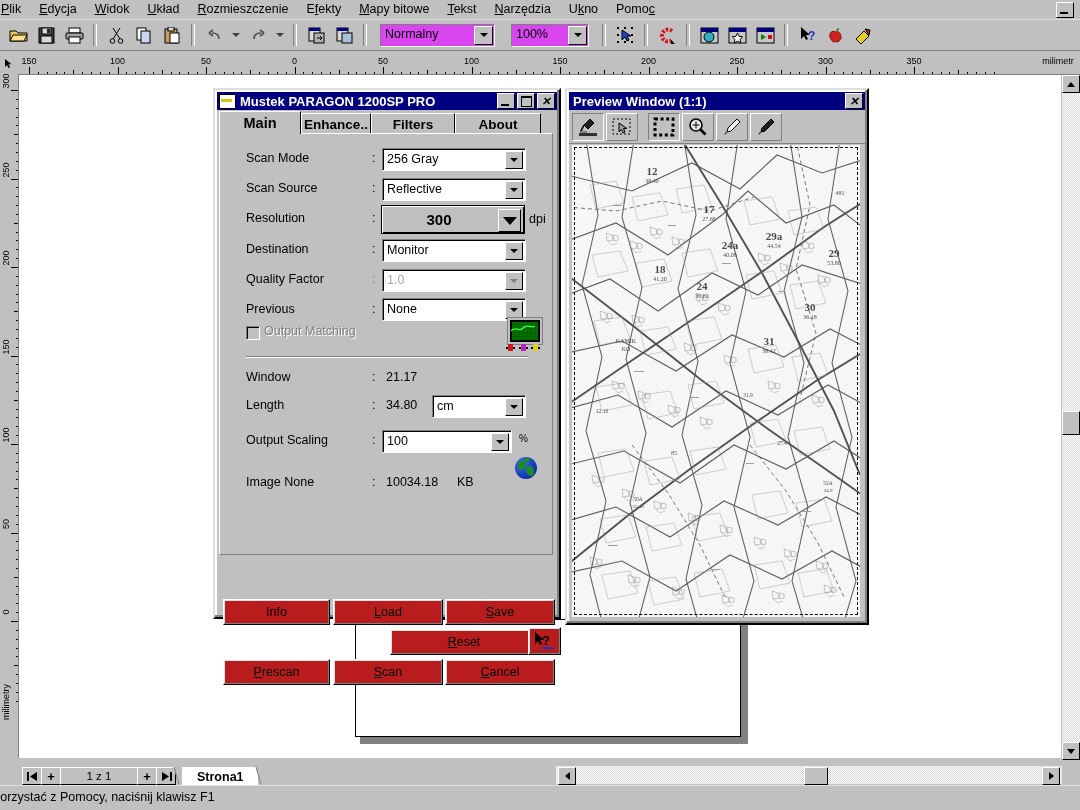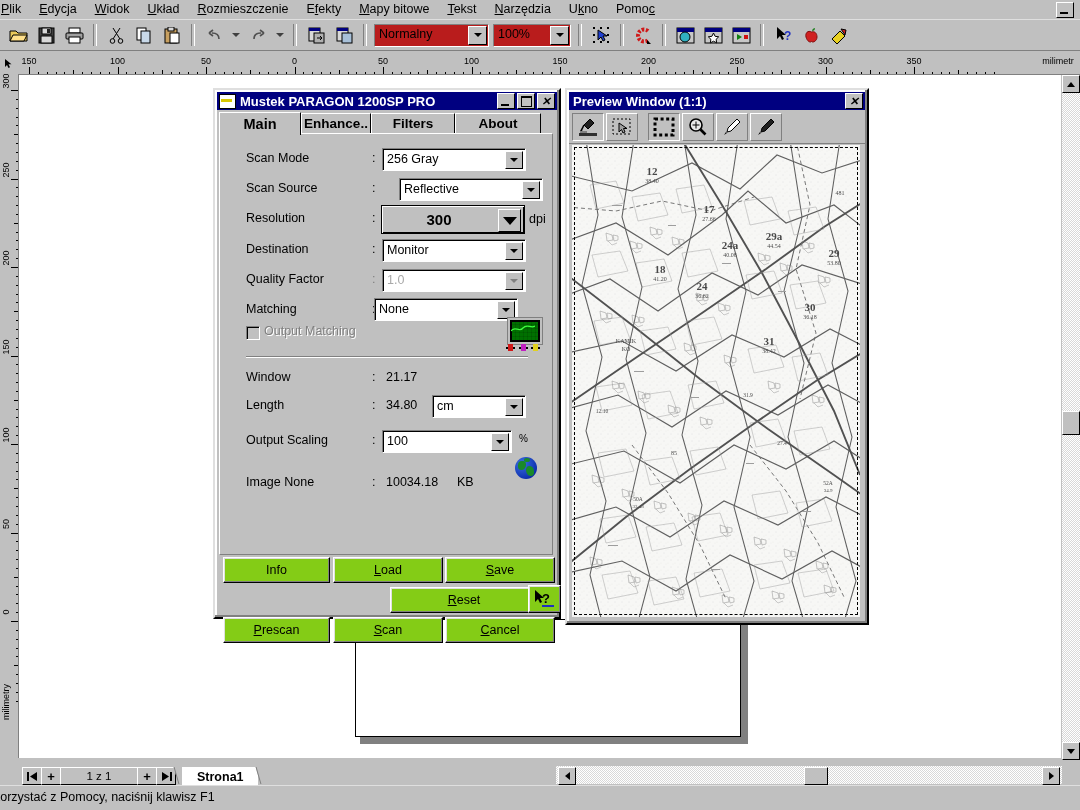--- a/index.html
+++ b/index.html
@@ -24,21 +24,21 @@
   .mdi-min .bar{position:absolute;left:3px;bottom:3px;width:8px;height:2px;background:#000;}
 
   
   .toolbar{position:absolute;left:0;top:19px;width:1080px;height:30px;background:#c0c0c0;
            border-top:1px solid #dfdfdf;border-bottom:1px solid #808080;}
   .tb-inner{display:flex;align-items:center;height:30px;padding-left:4px;gap:0px;}
   .tbtn{width:26px;height:24px;margin:0 1px;background:#c0c0c0;position:relative;
         display:flex;align-items:center;justify-content:center;}
   .tbtn svg{display:block;}
   .tsep{width:2px;height:22px;margin:0 5px;border-left:1px solid #808080;border-right:1px solid #fff;}
-  .tcombo{height:21px;background:#b91c1c;position:relative;margin:0 2px;
+  .tcombo{height:21px;background:#d946ef;position:relative;margin:0 8px;
           border-top:1px solid #808080;border-left:1px solid #808080;border-right:1px solid #fff;border-bottom:1px solid #fff;}
   .tcombo .txt{position:absolute;left:4px;top:2px;font-size:12.5px;}
   .tcombo .arw{position:absolute;right:1px;top:1px;width:17px;height:17px;background:#c0c0c0;
       border-top:1px solid #fff;border-left:1px solid #fff;border-right:1px solid #000;border-bottom:1px solid #000;
       display:flex;align-items:center;justify-content:center;}
   .dn{width:0;height:0;border-left:4px solid transparent;border-right:4px solid transparent;border-top:4px solid #000;}
 
   
   .ruler-h{position:absolute;left:18px;top:55px;width:1062px;height:19px;background:#c0c0c0;
            border-bottom:1px solid #808080;overflow:hidden;}
@@ -94,21 +94,21 @@
   .dlg-title{color:#fff;font-weight:bold;font-size:13px;margin-left:4px;letter-spacing:0px;}
   .scanner-ico{width:15px;height:13px;margin-left:2px;position:relative;background:#fff;border:1px solid #000;}
   .scanner-ico:after{content:"";position:absolute;left:1px;top:4px;width:11px;height:3px;background:#d8c800;}
   .tb-btns{position:absolute;right:2px;top:1px;display:flex;gap:2px;}
   .tbb{width:16px;height:14px;background:#c0c0c0;position:relative;
        border-top:1px solid #fff;border-left:1px solid #fff;border-right:1px solid #000;border-bottom:1px solid #000;}
   .tbb .min{position:absolute;left:3px;bottom:2px;width:8px;height:2px;background:#000;}
   .tbb .max{position:absolute;left:3px;top:2px;width:9px;height:8px;border:1px solid #000;border-top-width:2px;}
   .tbb .cls{position:absolute;left:0;top:0;width:100%;height:100%;display:flex;align-items:center;justify-content:center;font-size:11px;font-weight:bold;line-height:1;}
 
-  .tabs{position:absolute;left:4px;top:22px;width:334px;height:22px;display:flex;align-items:center;}
+  .tabs{position:absolute;left:4px;top:22px;width:334px;height:22px;display:flex;align-items:flex-end;}
   .dtab{height:20px;background:#c0c0c0;display:flex;align-items:center;justify-content:center;
         font-weight:bold;font-size:13.5px;position:relative;
         border-top:1px solid #fff;border-left:1px solid #fff;border-right:1px solid #000;}
   .dtab.active{height:22px;font-size:14.5px;background:#c0c0c0;z-index:3;}
   .panel{position:absolute;left:4px;top:43px;width:332px;height:420px;background:#c0c0c0;
          border-top:1px solid #fff;border-left:1px solid #fff;border-right:1px solid #808080;border-bottom:1px solid #808080;}
   .lbl{font-size:12.5px;}
   .lbl.dis{color:#808080;text-shadow:1px 1px 0 #fff;}
   .colon{position:absolute;font-size:12.5px;}
   .cbo{position:absolute;height:21px;background:#fff;
@@ -125,24 +125,24 @@
   .cbo.big .v{left:0;right:28px;top:5px;text-align:center;font-weight:bold;font-size:15px;}
   .cbo.big .ab{right:3px;top:3px;width:21px;height:21px;}
   .dnbig{width:0;height:0;border-left:7px solid transparent;border-right:7px solid transparent;border-top:8px solid #000;}
 
   .sep{position:absolute;height:1px;background:#808080;border-bottom:1px solid #fff;}
   .chk{position:absolute;width:12px;height:12px;background:#c0c0c0;
     border-top:1px solid #808080;border-left:1px solid #808080;border-right:1px solid #fff;border-bottom:1px solid #fff;
     box-shadow:inset 1px 1px 0 #000;}
   .val{position:absolute;font-size:12.5px;}
 
-  .btn{position:absolute;background:#84cc16;display:flex;align-items:center;justify-content:center;
+  .btn{position:absolute;background:#b91c1c;display:flex;align-items:center;justify-content:center;
     font-size:12.5px;height:24px;
     border-top:1px solid #fff;border-left:1px solid #fff;border-right:1px solid #000;border-bottom:1px solid #000;
-    box-shadow:inset -1px -1px 0 #808080,inset 1px 1px 0 #dfdfdf;}
+    box-shadow:inset -1px -1px 0 #808080,inset 1px 1px 0 #dfdfdf;margin-top:42px;}
   .btn u{text-decoration:underline;}
 
   
   .mico{position:absolute;width:30px;height:22px;background:#000;border:2px solid #c0c0c0;
         box-shadow:0 0 0 1px #808080;}
   .mico .scr{position:absolute;left:2px;top:2px;right:2px;bottom:2px;
     background:repeating-linear-gradient(0deg,#004000 0 3px,#003000 3px 4px),
                repeating-linear-gradient(90deg,#004000 0 3px,#003000 3px 4px);
     background-blend-mode:screen;}
   .mico .crv{position:absolute;left:1px;top:5px;width:24px;height:8px;}
@@ -663,21 +663,21 @@
       <span class="colon" style="left:152px;top:17px;">:</span>
       <div class="cbo" style="left:162px;top:14px;width:142px;">
         <span class="v">256 Gray</span>
         <span class="ab">
             <i class="dn"></i>
           </span>
       </div>
 
       <span class="lbl" style="position:absolute;left:26px;top:47px;">Scan Source</span>
       <span class="colon" style="left:152px;top:47px;">:</span>
-      <div class="cbo" style="left:179px;top:44px;width:142px;">
+      <div class="cbo" style="left:162px;top:44px;width:142px;">
         <span class="v">Reflective</span>
         <span class="ab">
             <i class="dn"></i>
           </span>
       </div>
 
       <span class="lbl" style="position:absolute;left:26px;top:77px;">Resolution</span>
       <span class="colon" style="left:152px;top:77px;">:</span>
       <div class="cbo big" style="left:162px;top:72px;width:142px;">
         <span class="v">300</span>
@@ -698,23 +698,23 @@
 
       <span class="lbl" style="position:absolute;left:26px;top:138px;">Quality Factor</span>
       <span class="colon" style="left:152px;top:138px;color:#808080;">:</span>
       <div class="cbo dis" style="left:162px;top:135px;width:142px;">
         <span class="v">1.0</span>
         <span class="ab">
             <i class="dn"></i>
           </span>
       </div>
 
-      <span class="lbl" style="position:absolute;left:26px;top:168px;">Matching</span>
+      <span class="lbl" style="position:absolute;left:26px;top:168px;">Previous</span>
       <span class="colon" style="left:152px;top:168px;">:</span>
-      <div class="cbo" style="left:154px;top:164px;width:142px;">
+      <div class="cbo" style="left:162px;top:164px;width:142px;">
         <span class="v">None</span>
         <span class="ab">
             <i class="dn"></i>
           </span>
       </div>
 
       <span class="chk" style="left:26px;top:192px;"></span>
       <span class="lbl dis" style="position:absolute;left:44px;top:190px;">Output Matching</span>
 
       <div class="mico" style="left:288px;top:184px;">

